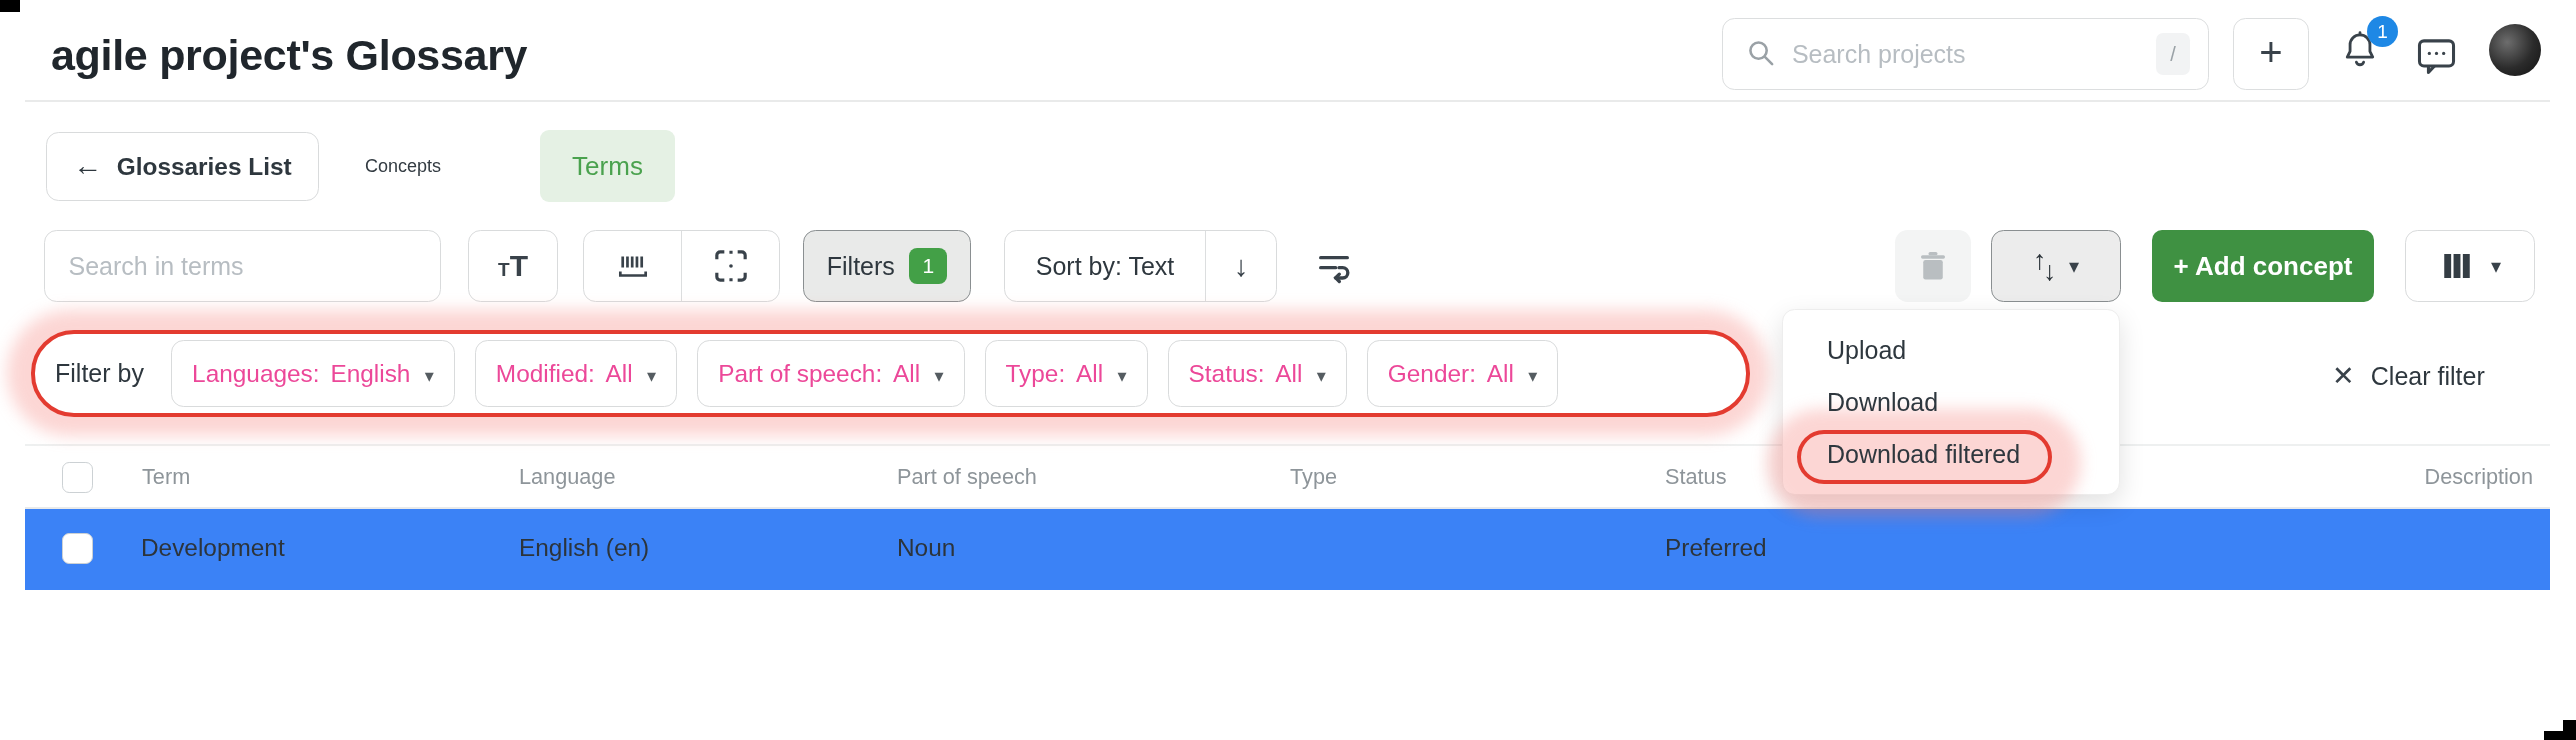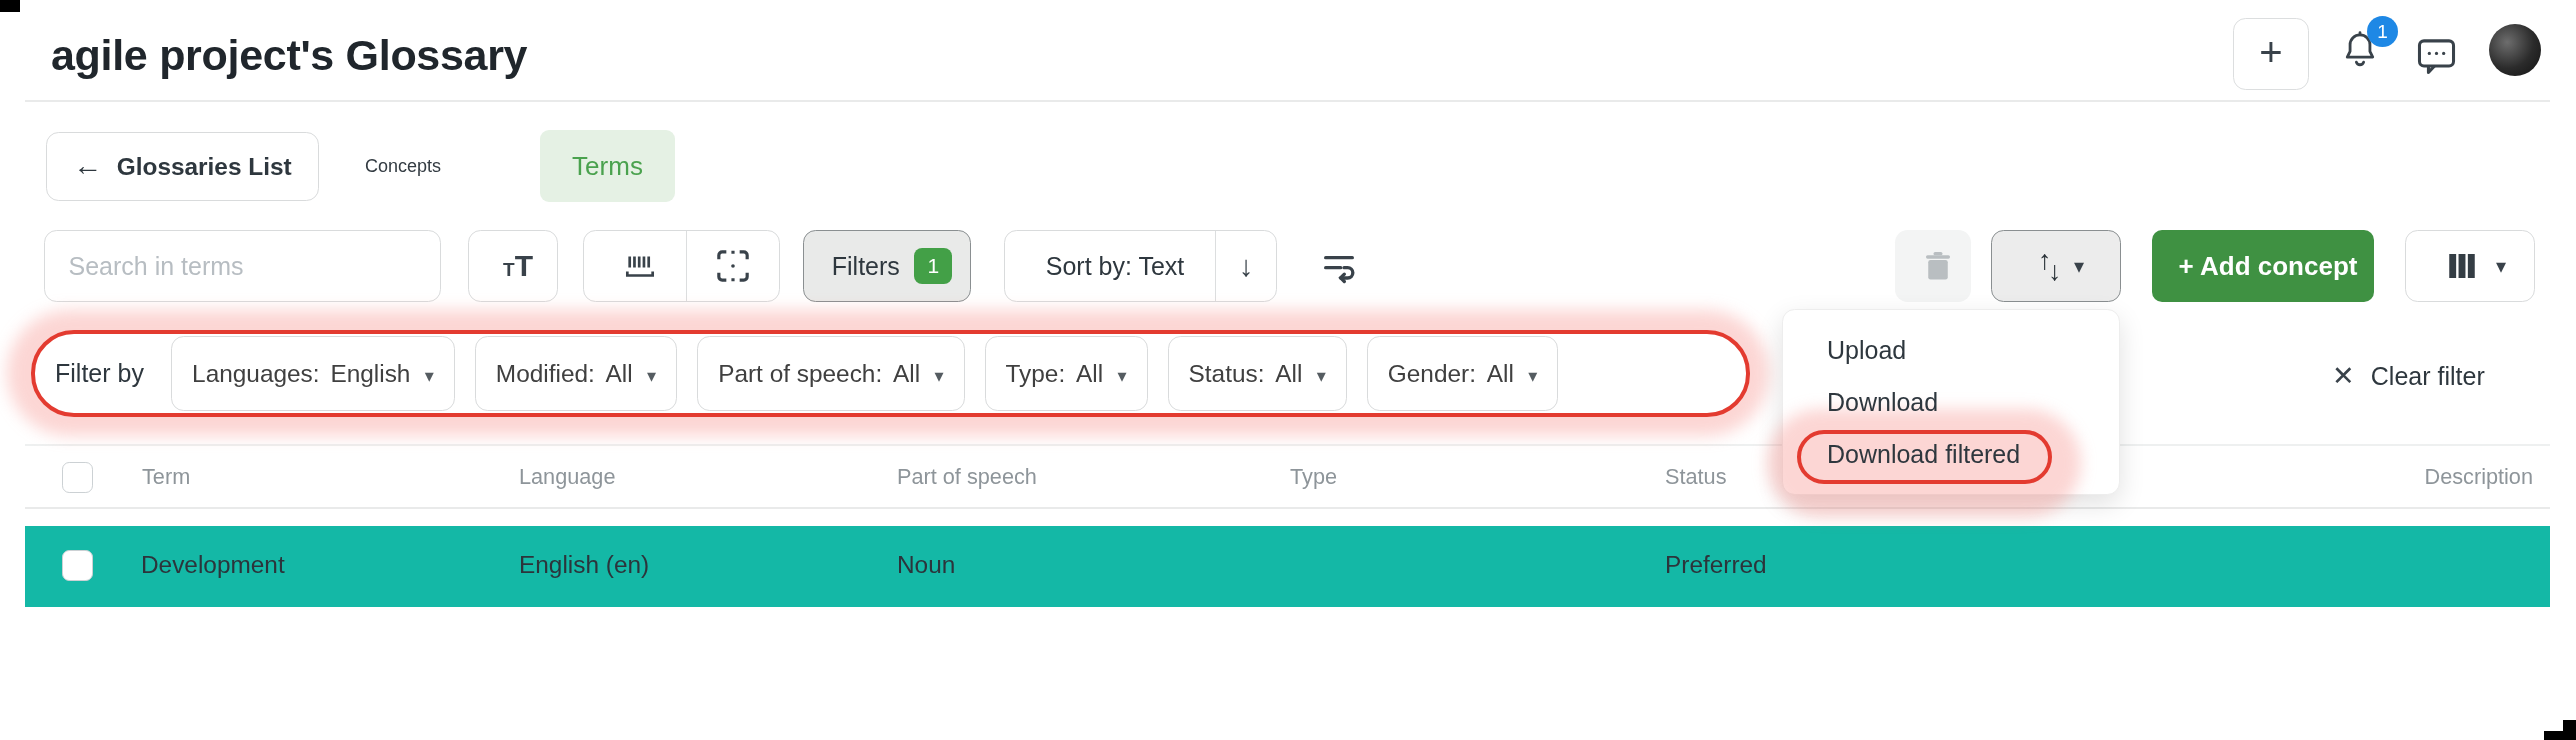--- a/index.html
+++ b/index.html
@@ -30,21 +30,21 @@
   .chat-wrap { position:absolute; left:2415px; top:36px; width:43px; height:40px; }
   .avatar { position:absolute; left:2489px; top:23.5px; width:52px; height:52px; border-radius:50%; background:radial-gradient(circle at 35% 35%, #6d6d6d 0%, #2b2b2b 55%, #111 100%); }
 
   
   .back-btn { position:absolute; left:46px; top:132px; width:273px; height:69px; border:1.8px solid #d9dbdc; border-radius:12.6px; background:#fff; display:flex; align-items:center; justify-content:center; gap:14.4px; font-size:24.4px; font-weight:700; color:#2e373e; }
   .back-arrow { font-size:29px; font-weight:400; margin-top:-1.8px; }
   .tab-plain { position:absolute; left:365px; top:132px; height:69px; display:flex; align-items:center; font-size:18px; color:#333b42; }
   .tab-active { position:absolute; left:540px; top:130px; width:135px; height:72px; background:#e5f1e4; border-radius:9px; display:flex; align-items:center; justify-content:center; font-size:26px; color:#4aa24e; }
 
   
-  .tb { position:absolute; top:230px; height:72px;padding-left:10px; }
+  .tb { position:absolute; top:230px; height:72px; }
   .terms-search { left:44px; width:397px; border:1.8px solid #d9dbdc; border-radius:12.6px; background:#fff; display:flex; align-items:center; padding:0 23.5px; }
   .terms-search input { border:none; outline:none; width:100%; font-size:25px; font-family:inherit; background:transparent; color:#49525a; }
   .terms-search input::placeholder { color:#b7bdc2; }
 
   .icon-btn { border:1.8px solid #d9dbdc; border-radius:12.6px; background:#fff; display:flex; align-items:center; justify-content:center; }
   .case-btn { left:468px; width:90px; }
   .case-sm { font-size:19px; font-weight:700; color:#39424a; }
   .case-lg { font-size:30px; font-weight:700; color:#39424a; }
 
   .dual-btn { left:583px; width:197px; border:1.8px solid #d9dbdc; border-radius:12.6px; background:#fff; display:flex; }
@@ -68,55 +68,65 @@
   .ud-arrows .dn { position:relative; top:5.4px; }
   .caret::before { content:"▾"; font-size:20px; color:#39424a; }
 
   .add-btn { left:2152px; width:222px; background:#3f9142; border-radius:10px; display:flex; align-items:center; justify-content:center; font-size:26px; font-weight:600; color:#fff; }
   .cols-btn { left:2405px; width:130px; border:1.8px solid #d9dbdc; border-radius:12.6px; background:#fff; display:flex; align-items:center; justify-content:center; gap:16.2px; }
 
   
   .filter-halo { position:absolute; left:7.2px; top:310px; width:1762px; height:126px; border-radius:63px; background:rgba(246,130,124,0.33); filter:blur(8.1px); z-index:4; }
   .filter-ring { position:absolute; left:31px; top:330px; width:1719px; height:87px; border:4.5px solid #e33b30; border-radius:43px; background:#fff; z-index:5; display:flex; align-items:center; gap:20px; padding:0 9px 0 20px;text-align:right; }
   .filter-by { font-size:25px; color:#2e373e; white-space:nowrap; margin-right:7.2px; }
-  .filter-dd { height:75px; background:#fff; border:1.8px solid #d9dbdc; border-radius:12.6px; display:flex; align-items:center; gap:10.8px; padding:0 20px; font-size:24.4px; color:#404040; white-space:nowrap; }
+  .filter-dd { height:67px; background:#fff; border:1.8px solid #d9dbdc; border-radius:12.6px; display:flex; align-items:center; gap:10.8px; padding:0 20px; font-size:24.4px; color:#ec4899; white-space:nowrap; }
   .filter-dd .caret::before { font-size:18px; color:#555c61; margin-left:3.6px; }
 
   .clear-filter { position:absolute; left:2332px; top:356px; height:40px; display:flex; align-items:center; gap:16.2px; font-size:25px; color:#2e373e; }
   .clear-x { font-size:27px; color:#39424a; }
 
   
   .menu-panel { position:absolute; left:1782px; top:309px; width:338px; height:186px; background:#fff; border:0.9px solid #ededed; border-radius:12.6px; box-shadow:0 9px 27px rgba(0,0,0,0.12); z-index:20; padding-top:14.4px; }
   .menu-item { height:52px; display:flex; align-items:center; padding-left:44px; font-size:25px; color:#2e373e; position:relative; z-index:23; }
   .menu-halo { position:absolute; left:-16.2px; top:99px; width:314px; height:108px; border-radius:56px; background:rgba(246,130,124,0.33); filter:blur(7.2px); z-index:21; }
   .menu-ring { position:absolute; left:14.4px; top:120px; width:255px; height:54px; border:4.5px solid #e33b30; border-radius:29px; z-index:24; pointer-events:none; }
 
   
   .table-top { position:absolute; left:25px; top:444px; width:2525px; height:1.8px; background:#eef0f0; }
   .thead { position:absolute; left:0; top:446px; width:2576px; height:61px; }
   .th { position:absolute; top:18px; font-size:21.7px; color:#8e959a; }
   .th-right { right:43px; text-align:right; }
   .thead-divider { position:absolute; left:25px; top:507px; width:2525px; height:1.8px; background:#e9eaea; }
-  .trow { position:absolute; left:25px; top:526px; width:2525px; height:81px; background:#14b8a6; }
+  .trow { position:absolute; left:25px; top:509px; width:2525px; height:81px; background:#3b82f6; }
   .td { position:absolute; top:25px; font-size:24.4px; color:#2c343b; }
   .checkbox { width:31px; height:31px; border:1.8px solid #ccd1d4; border-radius:7.2px; background:#fff; position:absolute; }
   .cb-head { left:62px; top:16.2px; }
   .cb-row { left:37px; top:23.5px; }
 </style>
 </head>
 <body>
 
 <div class="page">
 
   <div class="corner tl"></div>
   <div class="corner br1"></div>
   <div class="corner br2"></div>
 
   <div class="title">agile project's Glossary</div>
 
+  <div class="proj-search">
+    <span>
+      <svg width="31" height="31" viewBox="0 0 24 24" fill="none">
+          <circle cx="10.5" cy="10.5" r="6.3" stroke="#9aa1a6" stroke-width="2"></circle>
+          <line x1="15.4" y1="15.4" x2="21" y2="21" stroke="#9aa1a6" stroke-width="2" stroke-linecap="round"></line>
+        </svg>
+    </span>
+    <input type="text" placeholder="Search projects" style="">
+    <span class="slash-hint">/</span>
+  </div>
 
   <div class="plus-btn"></div>
 
   <div class="bell-wrap">
     <svg width="40" height="43" viewBox="0 0 24 26" fill="none" stroke="#39424a" stroke-width="1.7">
       <path d="M12 3.5a6 6 0 0 0-6 6v4L4.3 17h15.4L18 13.5v-4a6 6 0 0 0-6-6z" stroke-linejoin="round"></path>
       <path d="M9.8 20a2.3 2.3 0 0 0 4.4 0" stroke-linecap="round"></path>
       <path d="M12 2.2v1.3" stroke-linecap="round"></path>
     </svg>
     <span class="badge-blue">1</span>

